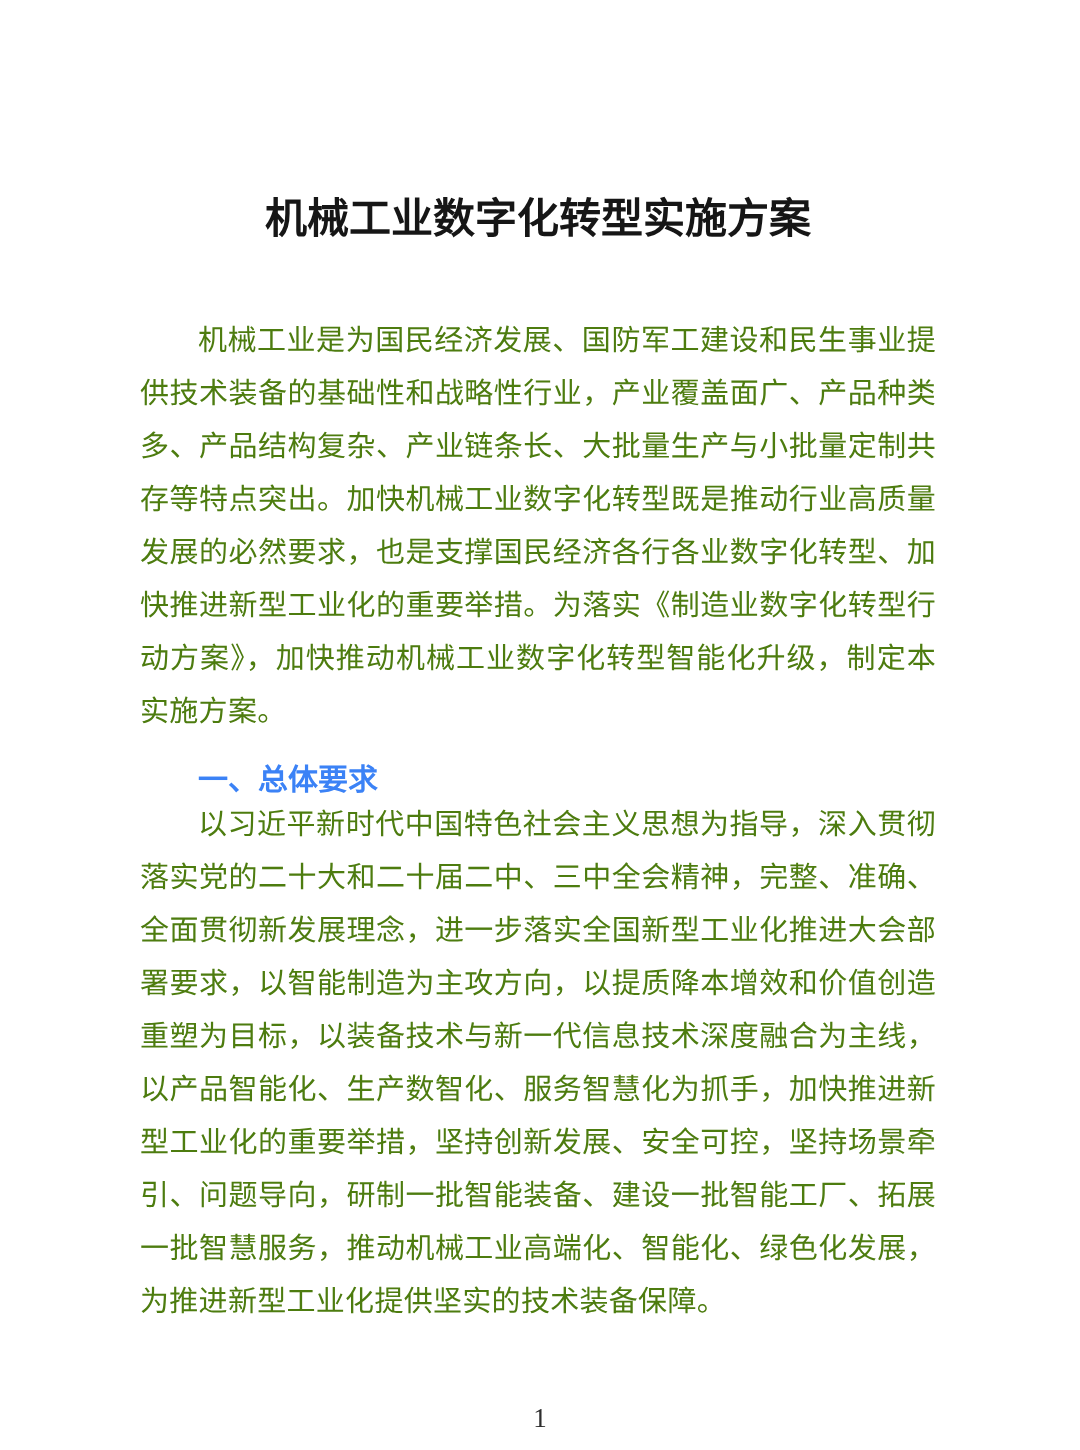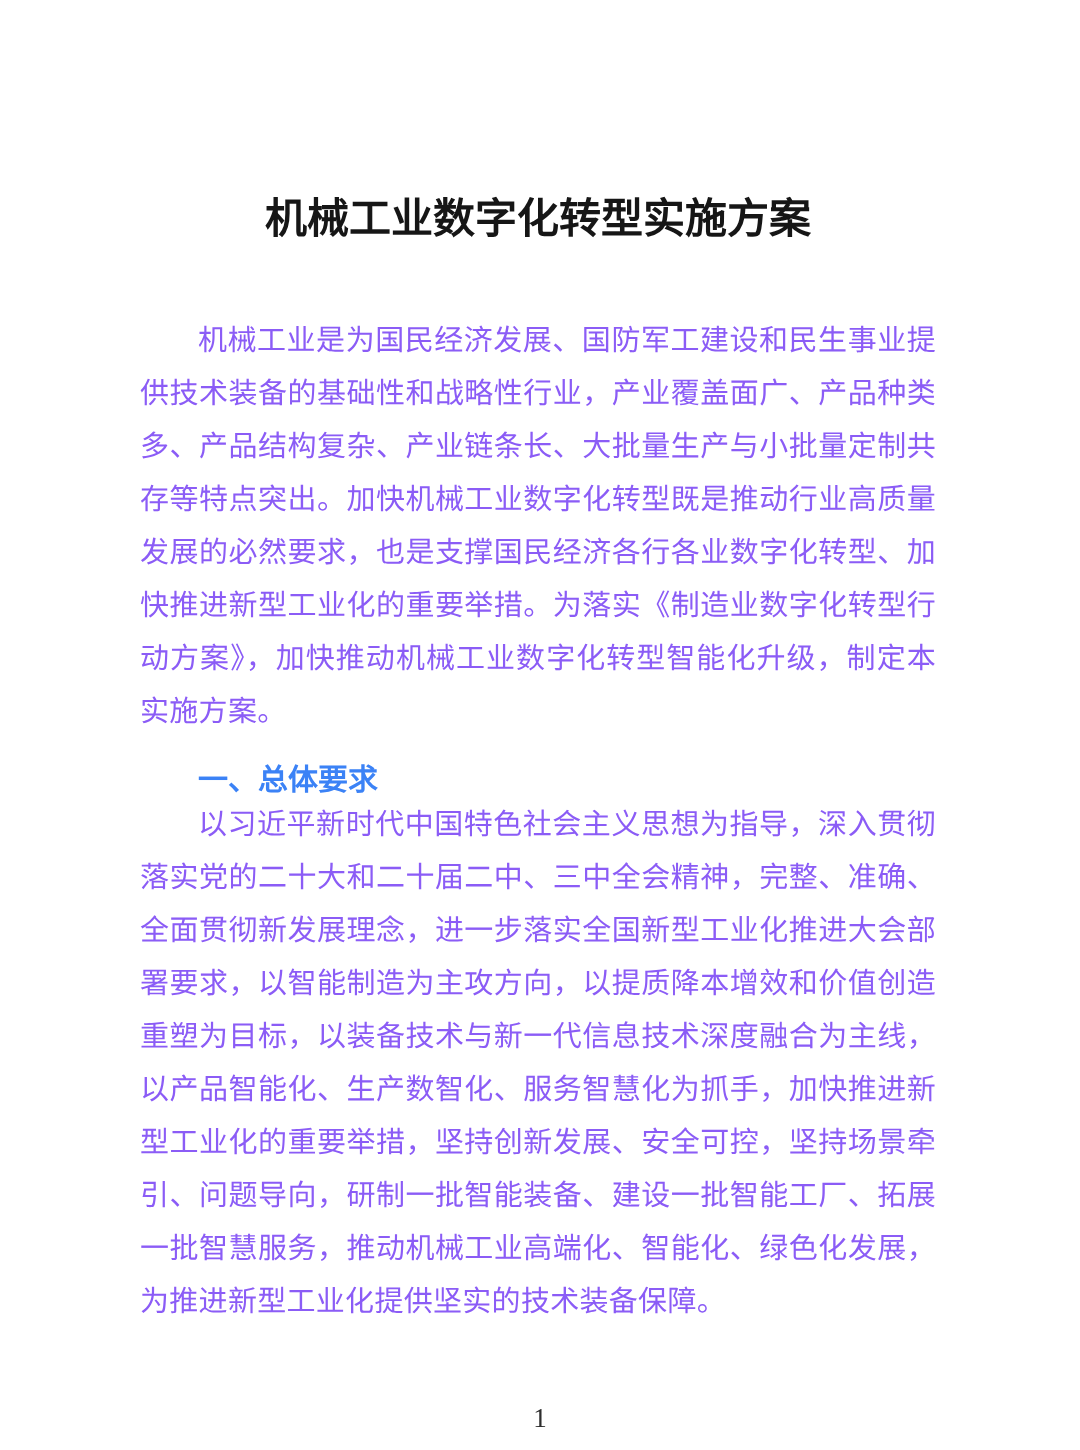--- a/index.html
+++ b/index.html
@@ -31,21 +31,21 @@
   }
   .body-para {
     position: absolute;
     left: 140px;
     width: 796px;
     margin: 0;
     font-size: 29px;
     line-height: 53px;
     text-align: justify;
     text-indent: 58px;
-    color: #8b5cf6;
+    color: #4d7c0f;
     letter-spacing: 0.3px;
   }
   .intro-para { top: 314px; }
   .overview-para { top: 798px; }
   .section-heading {
     position: absolute;
     top: 753px;
     left: 140px;
     width: 796px;
     box-sizing: border-box;

